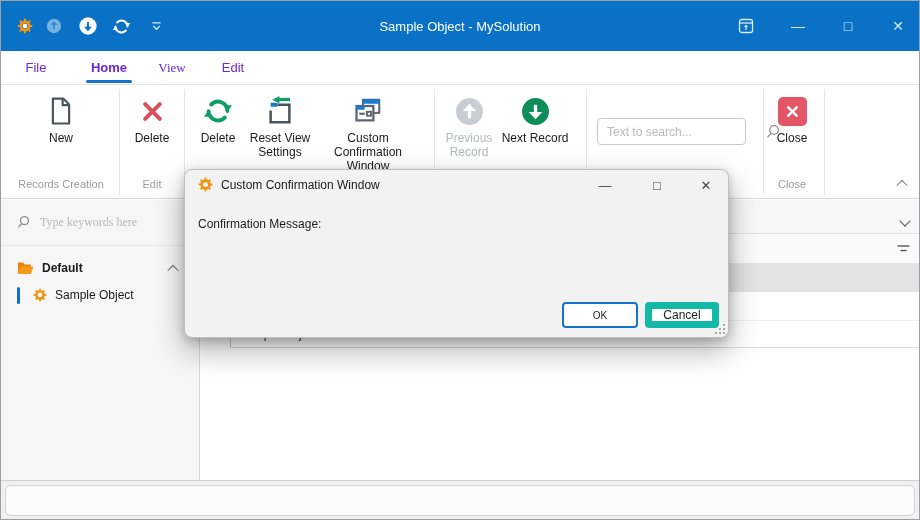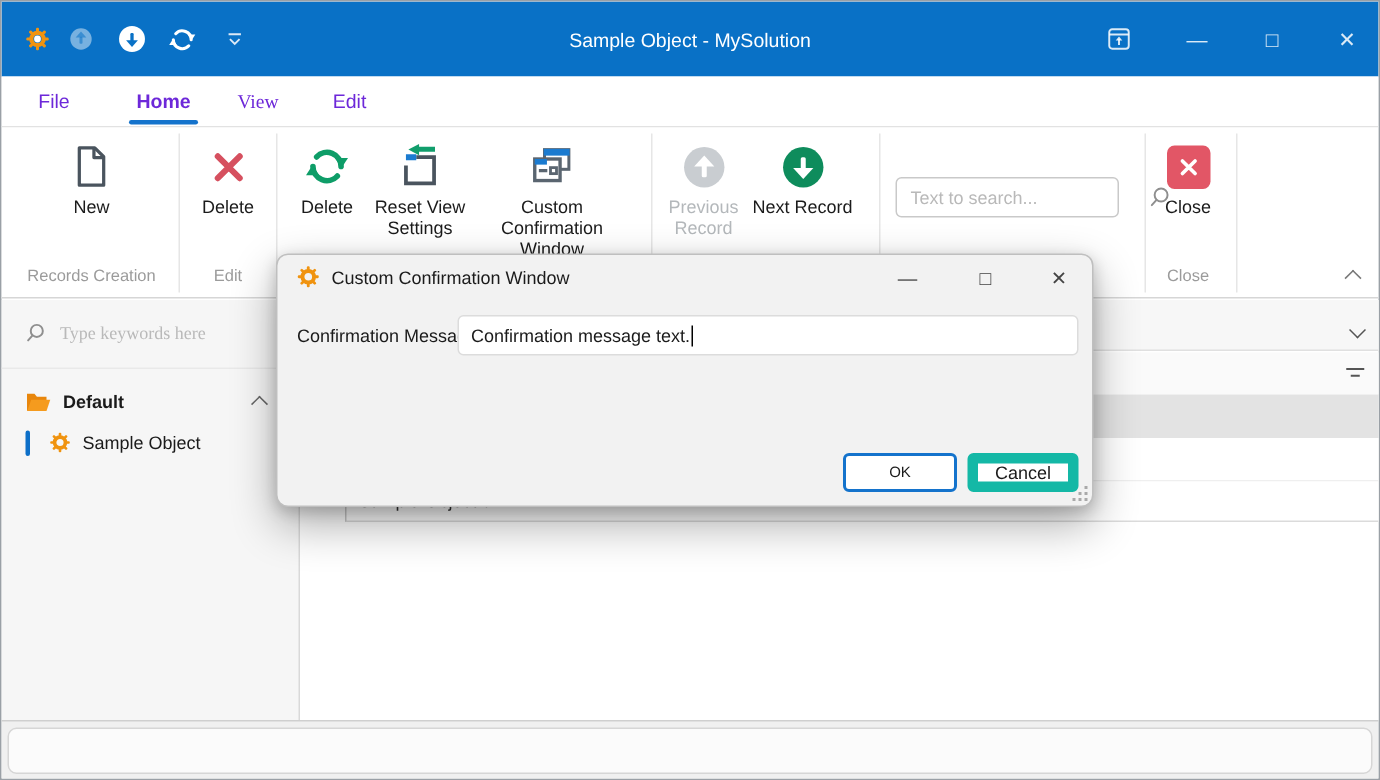--- a/index.html
+++ b/index.html
@@ -384,24 +384,20 @@
         </g>
         <circle cx="12" cy="12" r="6.2" fill="none" stroke="#f0930f" stroke-width="4.2"></circle>
       </svg>
       <div class="dlg-title">Custom Confirmation Window</div>
       <div class="dlg-btn dlg-min">—</div>
       <div class="dlg-btn dlg-max">□</div>
       <div class="dlg-btn dlg-close">✕</div>
     </div>
 
     <div class="dlg-label">Confirmation Message:</div>
-    <div class="dlg-input">
-      <span class="txt">Confirmation message text.</span>
-        <span class="caret"></span>
-    </div>
 
     <div class="dlg-ok">OK</div>
     <div class="dlg-cancel">Cancel</div>
 
     <div class="dlg-grip">
       <i class="g1"></i>
         <i class="g2"></i>
         <i class="g3"></i>
         <i class="g4"></i>
         <i class="g5"></i>

